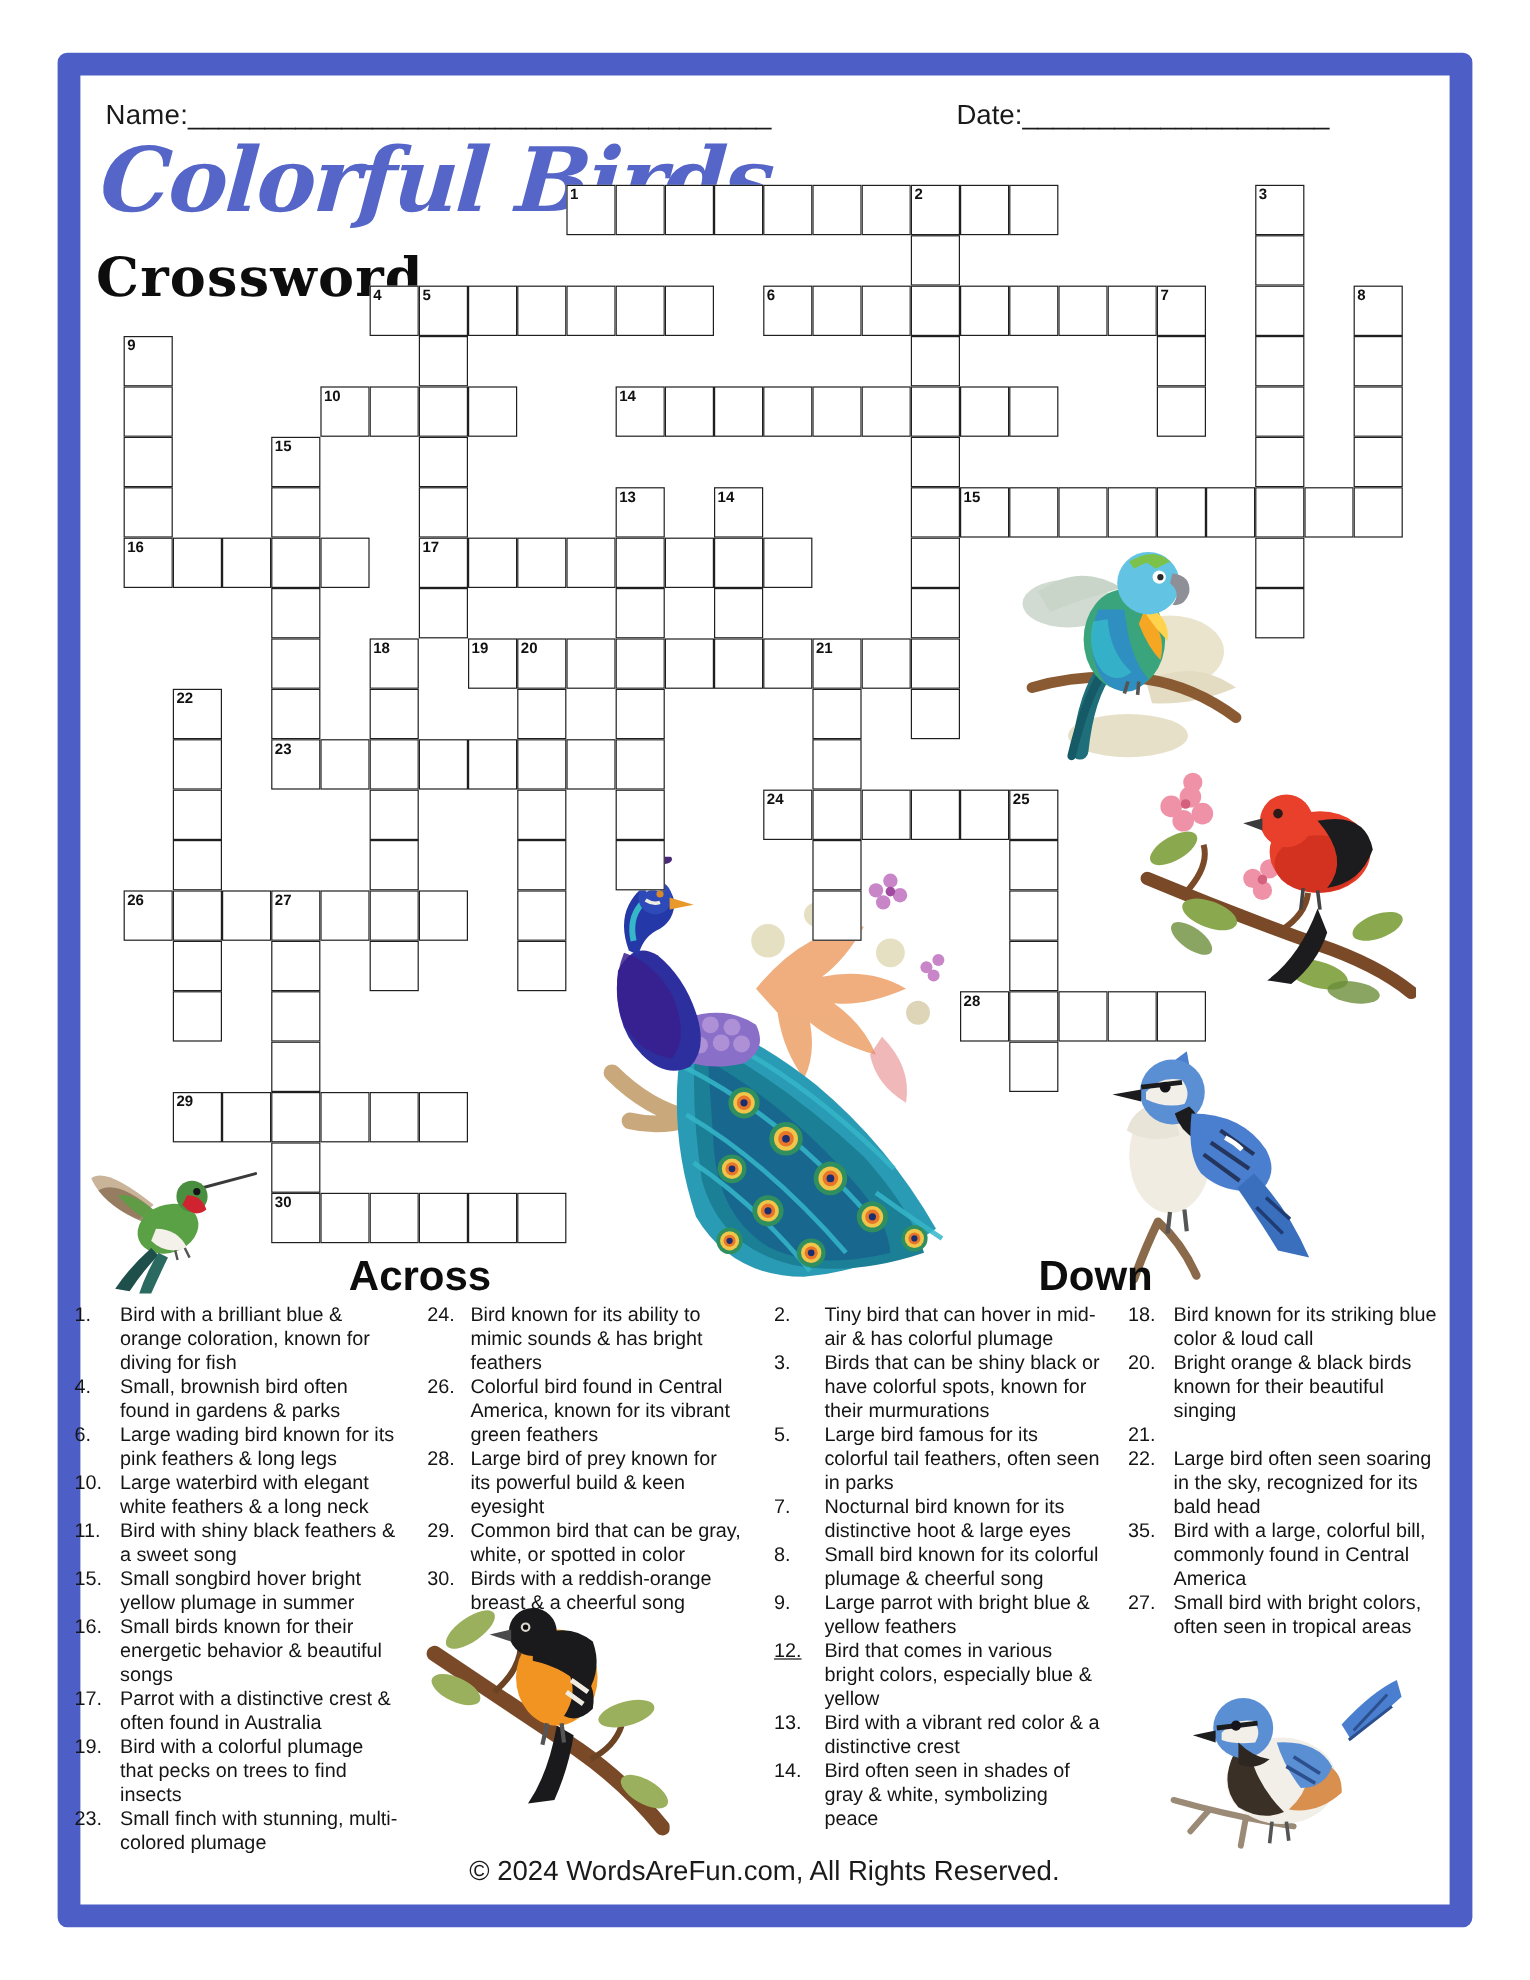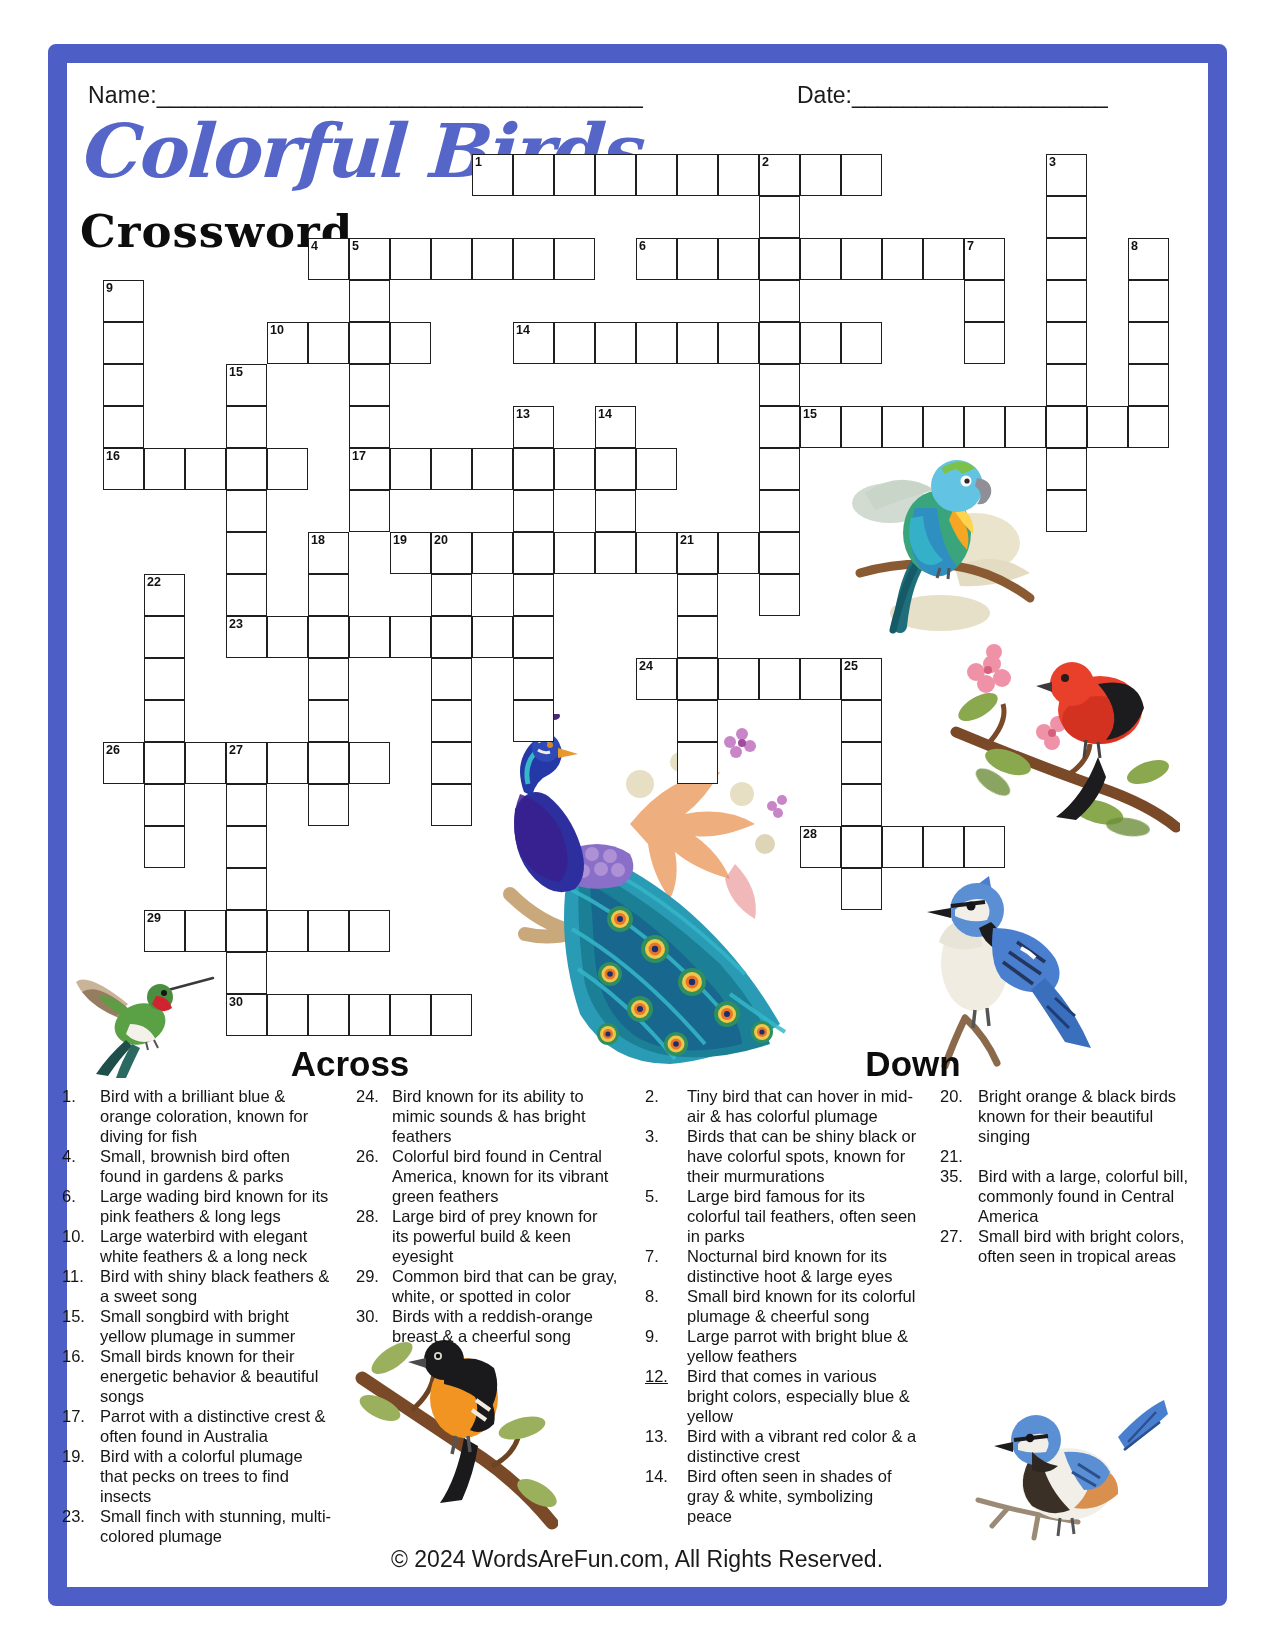--- a/index.html
+++ b/index.html
@@ -549,21 +549,21 @@
     <div class="clue-item">
       <div class="clue-num" style="width: 38px;">10.</div>
       <div class="clue-text">Large waterbird with elegant white feathers &amp; a long neck</div>
     </div>
     <div class="clue-item">
       <div class="clue-num" style="width: 38px;">11.</div>
       <div class="clue-text">Bird with shiny black feathers &amp; a sweet song</div>
     </div>
     <div class="clue-item">
       <div class="clue-num" style="width: 38px;">15.</div>
-      <div class="clue-text">Small songbird with bright yellow plumage in summer</div>
+      <div class="clue-text">Small songbird hover bright yellow plumage in summer</div>
     </div>
     <div class="clue-item">
       <div class="clue-num" style="width: 38px;">16.</div>
       <div class="clue-text">Small birds known for their energetic behavior &amp; beautiful songs</div>
     </div>
     <div class="clue-item">
       <div class="clue-num" style="width: 38px;">17.</div>
       <div class="clue-text">Parrot with a distinctive crest &amp; often found in Australia</div>
     </div>
     <div class="clue-item">
@@ -630,27 +630,35 @@
       <div class="clue-num" style="width: 42px;">13.</div>
       <div class="clue-text">Bird with a vibrant red color &amp; a distinctive crest</div>
     </div>
     <div class="clue-item">
       <div class="clue-num" style="width: 42px;">14.</div>
       <div class="clue-text">Bird often seen in shades of gray &amp; white, symbolizing peace</div>
     </div>
   </div>
 <div id="clue-col4" class="clue-col" style="left: 940px; top: 1086px; width: 266px;">
     <div class="clue-item">
+      <div class="clue-num" style="width: 38px;">18.</div>
+      <div class="clue-text">Bird known for its striking blue color &amp; loud call</div>
+    </div>
+    <div class="clue-item">
       <div class="clue-num" style="width: 38px;">20.</div>
       <div class="clue-text">Bright orange &amp; black birds known for their beautiful singing</div>
     </div>
     <div class="clue-item">
       <div class="clue-num" style="width: 38px;">21.</div>
     </div>
     <div class="clue-item">
+      <div class="clue-num" style="width: 38px;">22.</div>
+      <div class="clue-text">Large bird often seen soaring in the sky, recognized for its bald head</div>
+    </div>
+    <div class="clue-item">
       <div class="clue-num" style="width: 38px;">35.</div>
       <div class="clue-text">Bird with a large, colorful bill, commonly found in Central America</div>
     </div>
     <div class="clue-item">
       <div class="clue-num" style="width: 38px;">27.</div>
       <div class="clue-text">Small bird with bright colors, often seen in tropical areas</div>
     </div>
   </div>
 
 <div class="footer">© 2024 WordsAreFun.com, All Rights Reserved.</div>

